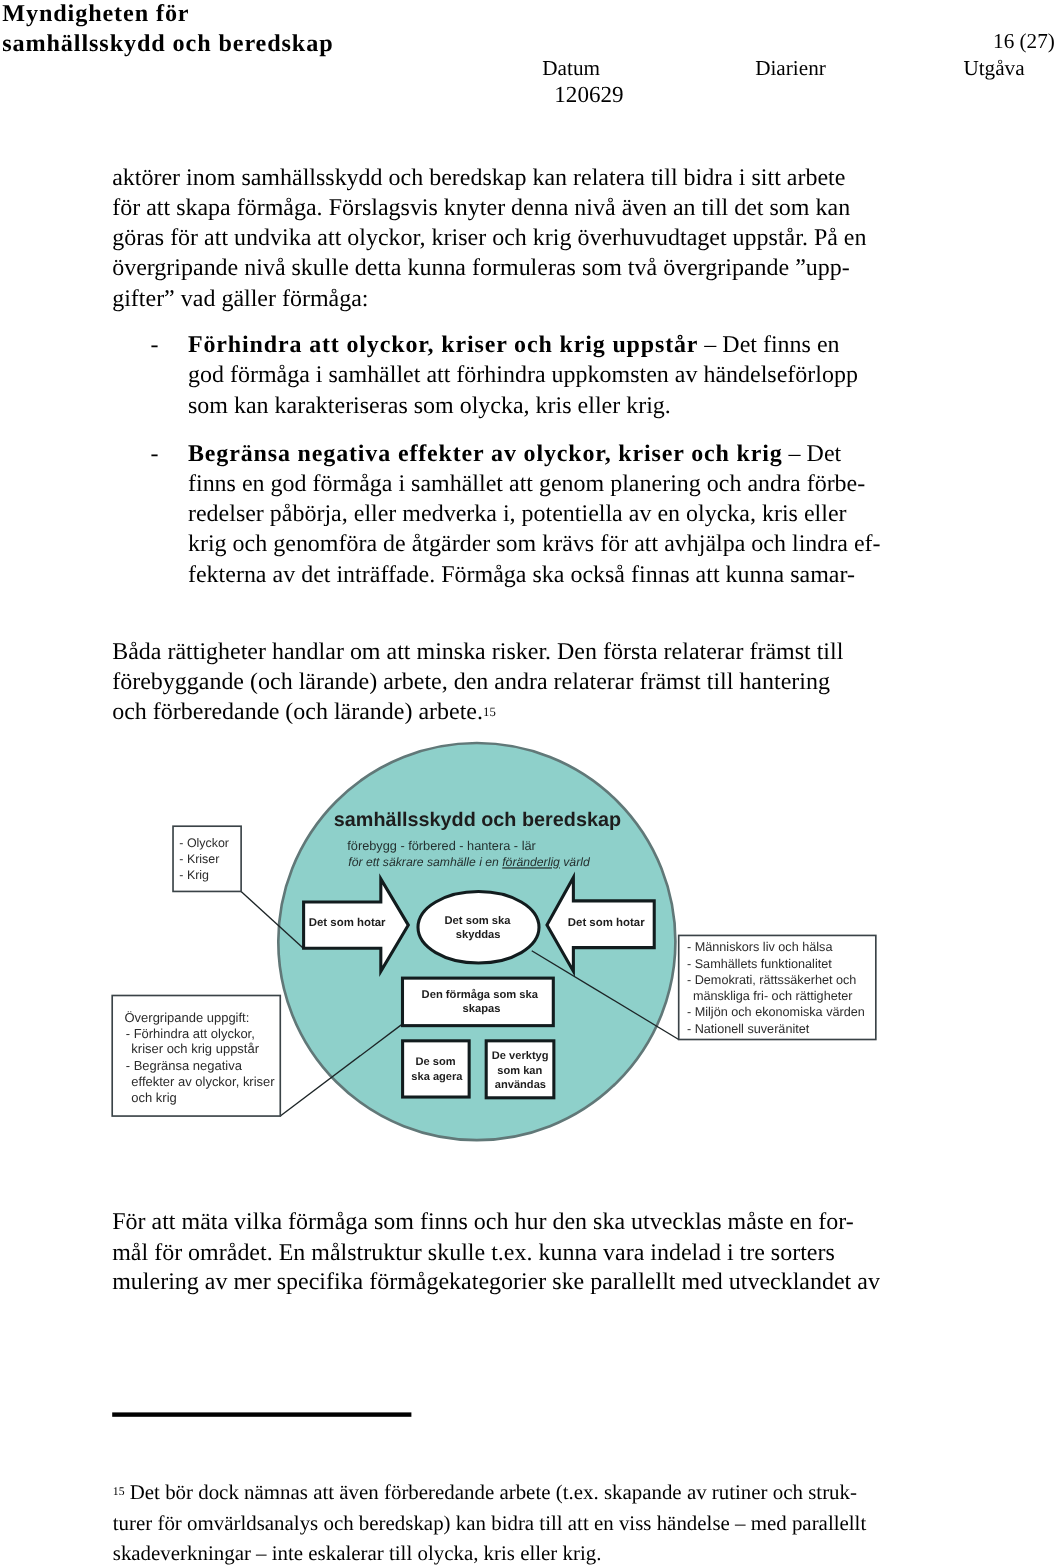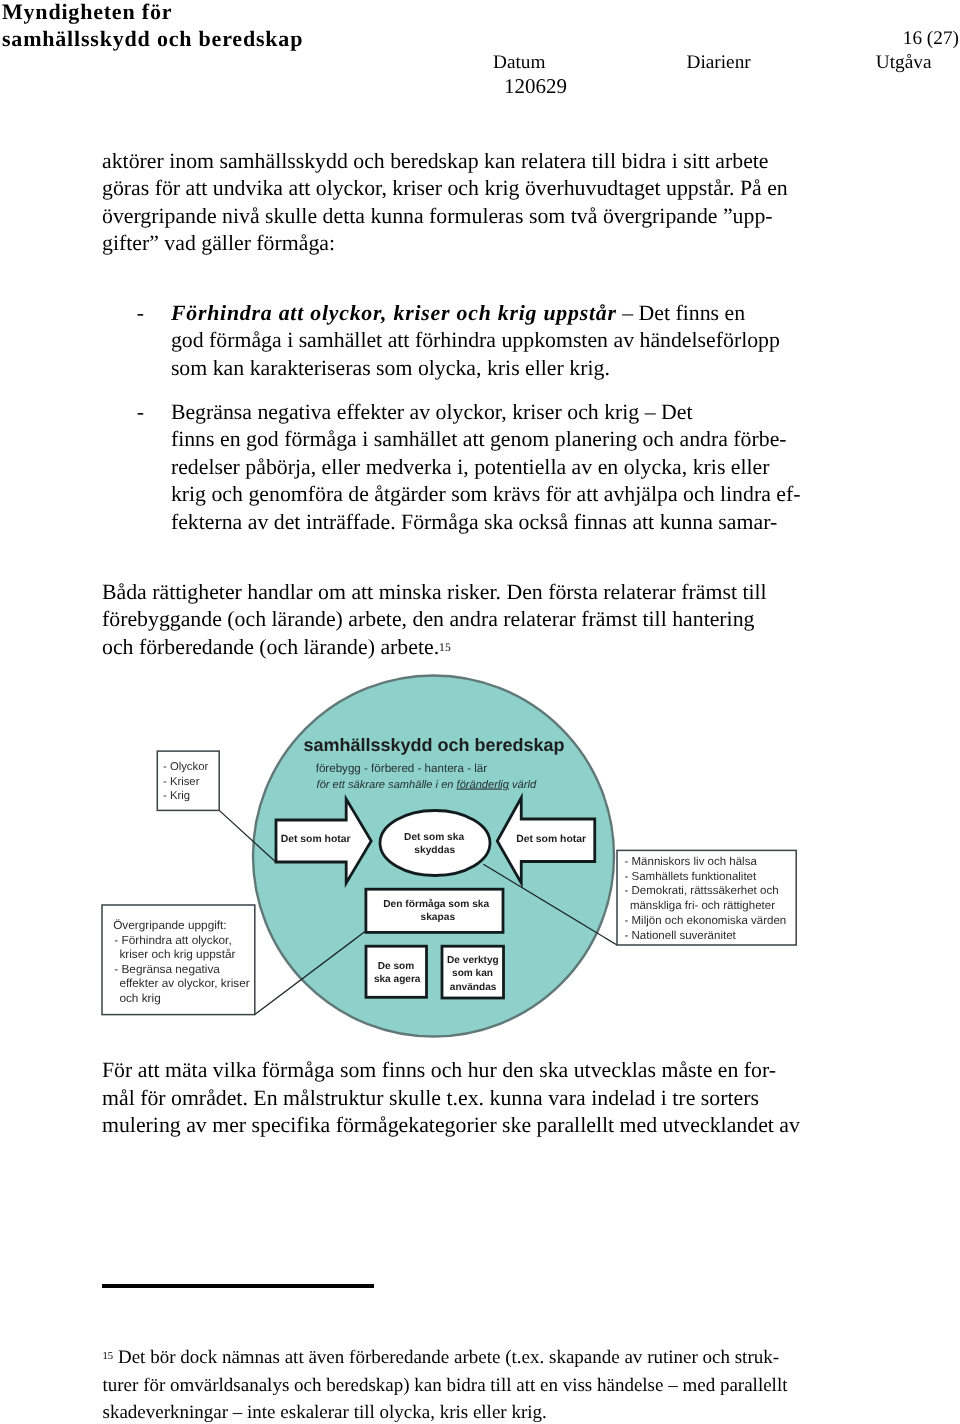--- a/index.html
+++ b/index.html
@@ -53,52 +53,53 @@
     <div>samhällsskydd och beredskap</div>
   </div>
   <div class="hdr-pageno">16 (27)</div>
   <div class="hdr-lbl" style="left:493px">Datum</div>
   <div class="hdr-lbl" style="left:686.5px">Diarienr</div>
   <div class="hdr-lbl" style="left:875.8px">Utgåva</div>
   <div class="hdr-datumval">120629</div>
 
   <div class="blk" style="top:147.5px">
       <span class="ln"><i>aktörer</i> <i>inom</i> <i>samhällsskydd</i> <i>och</i> <i>beredskap</i> <i>kan</i> <i>relatera</i> <i>till</i> <i>bidra</i> <i>i</i> <i>sitt</i> <i>arbete</i></span>
+      <span class="ln"><i>för</i> <i>att</i> <i>skapa</i> <i>förmåga.</i> <i>Förslagsvis</i> <i>knyter</i> <i>denna</i> <i>nivå</i> <i>även</i> <i>an</i> <i>till</i> <i>det</i> <i>som</i> <i>kan</i></span>
       <span class="ln"><i>göras</i> <i>för</i> <i>att</i> <i>undvika</i> <i>att</i> <i>olyckor,</i> <i>kriser</i> <i>och</i> <i>krig</i> <i>överhuvudtaget</i> <i>uppstår.</i> <i>På</i> <i>en</i></span>
       <span class="ln"><i>övergripande</i> <i>nivå</i> <i>skulle</i> <i>detta</i> <i>kunna</i> <i>formuleras</i> <i>som</i> <i>två</i> <i>övergripande</i> <i>”upp-</i></span>
       <span class="ln"><i>gifter”</i> <i>vad</i> <i>gäller</i> <i>förmåga:</i></span>
     </div>
 
   <div class="bullet" style="left:136.8px;top:299.5px;width:700px">
     <span class="mk">-</span>
     <span class="tx">
-        <span class="ln"><i style="font-weight: bold; font-style: italic;">Förhindra att olyckor, kriser och krig uppstår</i> <i>–</i> <i>Det</i> <i>finns</i> <i>en</i></span>
+        <span class="ln"><i style="font-weight: bold;">Förhindra att olyckor, kriser och krig uppstår</i> <i>–</i> <i>Det</i> <i>finns</i> <i>en</i></span>
         <span class="ln"><i>god</i> <i>förmåga</i> <i>i</i> <i>samhället</i> <i>att</i> <i>förhindra</i> <i>uppkomsten</i> <i>av</i> <i>händelseförlopp</i></span>
         <span class="ln"><i>som</i> <i>kan</i> <i>karakteriseras</i> <i>som</i> <i>olycka,</i> <i>kris</i> <i>eller</i> <i>krig.</i></span>
       </span>
   </div>
 
   <div class="bullet" style="left:136.8px;top:398.5px;width:700px">
     <span class="mk">-</span>
     <span class="tx">
-        <span class="ln"><i style="font-weight: normal; margin-top: 25px;">Begränsa negativa effekter av olyckor, kriser och krig</i> <i>–</i> <i>Det</i></span>
+        <span class="ln"><i style="font-weight: bold; margin-top: 25px;">Begränsa negativa effekter av olyckor, kriser och krig</i> <i>–</i> <i>Det</i></span>
         <span class="ln"><i>finns</i> <i>en</i> <i>god</i> <i>förmåga</i> <i>i</i> <i>samhället</i> <i>att</i> <i>genom</i> <i>planering</i> <i>och</i> <i>andra</i> <i>förbe-</i></span>
         <span class="ln"><i>redelser</i> <i>påbörja,</i> <i>eller</i> <i>medverka</i> <i>i,</i> <i>potentiella</i> <i>av</i> <i>en</i> <i>olycka,</i> <i>kris</i> <i>eller</i></span>
         <span class="ln"><i>krig</i> <i>och</i> <i>genomföra</i> <i>de</i> <i>åtgärder</i> <i>som</i> <i>krävs</i> <i>för</i> <i>att</i> <i>avhjälpa</i> <i>och</i> <i>lindra</i> <i>ef-</i></span>
         <span class="ln"><i>fekterna</i> <i>av</i> <i>det</i> <i>inträffade.</i> <i>Förmåga</i> <i>ska</i> <i>också</i> <i>finnas</i> <i>att</i> <i>kunna</i> <i>samar-</i></span>
       </span>
   </div>
 
   <div class="blk" style="top:578.5px">
       <span class="ln"><i>Båda</i> <i>rättigheter</i> <i>handlar</i> <i>om</i> <i>att</i> <i>minska</i> <i>risker.</i> <i>Den</i> <i>första</i> <i>relaterar</i> <i>främst</i> <i>till</i></span>
       <span class="ln"><i>förebyggande</i> <i>(och</i> <i>lärande)</i> <i>arbete,</i> <i>den</i> <i>andra</i> <i>relaterar</i> <i>främst</i> <i>till</i> <i>hantering</i></span>
       <span class="ln"><i>och</i> <i>förberedande</i> <i>(och</i> <i>lärande)</i> <i>arbete.</i><sup class="fn">15</sup></span>
     </div>
 
-  <div class="blk" style="top:1057px">
+  <div class="blk" style="top:1097px">
       <span class="ln"><i>För</i> <i>att</i> <i>mäta</i> <i>vilka</i> <i>förmåga</i> <i>som</i> <i>finns</i> <i>och</i> <i>hur</i> <i>den</i> <i>ska</i> <i>utvecklas</i> <i>måste</i> <i>en</i> <i>for-</i></span>
       <span class="ln"><i>mål</i> <i>för</i> <i>området.</i> <i>En</i> <i>målstruktur</i> <i>skulle</i> <i>t.ex.</i> <i>kunna</i> <i>vara</i> <i>indelad</i> <i>i</i> <i>tre</i> <i>sorters</i></span>
       <span class="ln"><i>mulering</i> <i>av</i> <i>mer</i> <i>specifika</i> <i>förmågekategorier</i> <i>ske</i> <i>parallellt</i> <i>med</i> <i>utvecklandet</i> <i>av</i></span>
     </div>
 
   <div class="fn-rule"></div>
   <div class="fn-text">
       <span class="ln"><i><sup>15</sup></i> <i>Det</i> <i>bör</i> <i>dock</i> <i>nämnas</i> <i>att</i> <i>även</i> <i>förberedande</i> <i>arbete</i> <i>(t.ex.</i> <i>skapande</i> <i>av</i> <i>rutiner</i> <i>och</i> <i>struk-</i></span>
       <span class="ln"><i>turer</i> <i>för</i> <i>omvärldsanalys</i> <i>och</i> <i>beredskap)</i> <i>kan</i> <i>bidra</i> <i>till</i> <i>att</i> <i>en</i> <i>viss</i> <i>händelse</i> <i>–</i> <i>med</i> <i>parallellt</i></span>
       <span class="ln"><i>skadeverkningar</i> <i>–</i> <i>inte</i> <i>eskalerar</i> <i>till</i> <i>olycka,</i> <i>kris</i> <i>eller</i> <i>krig.</i></span>

